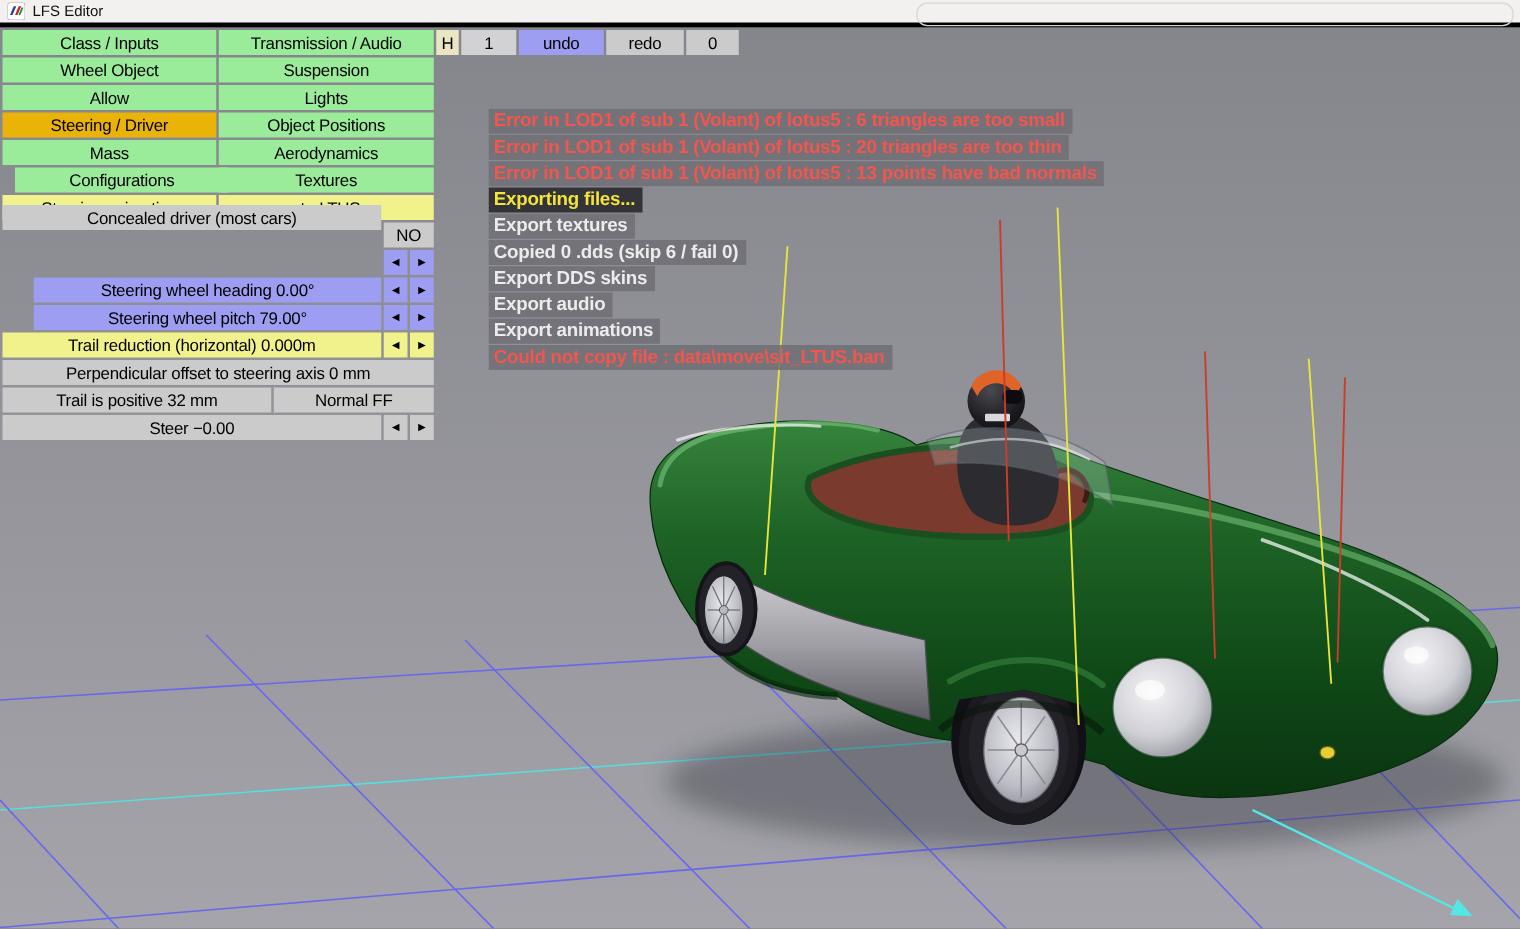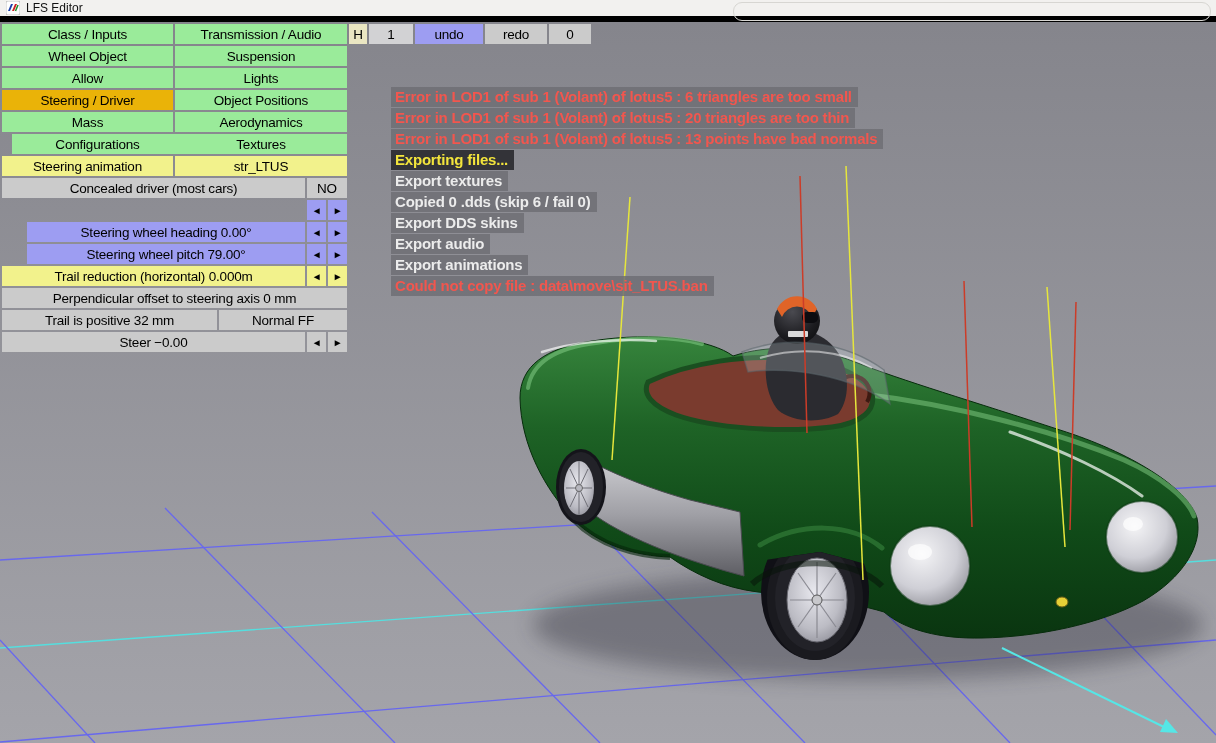--- a/index.html
+++ b/index.html
@@ -1,18 +1,18 @@
 <!DOCTYPE html>
 <html><head>
 <meta charset="utf-8">
 <style>
   html,body{margin:0;padding:0;background:#6f6f74;}
   #app{position:relative;width:1216px;height:743px;overflow:hidden;font-family:"Liberation Sans",sans-serif;background:#8a8a90;}
   
-  .titlebar{position:absolute;left:0;top:0;width:1216px;height:22px;background:#f2f1ef;border-bottom:6px solid #000000;box-sizing:border-box;display:flex;align-items:center;gap:6px;padding-left:6px;z-index:6;font-size:12px;color:#111;}
+  .titlebar{position:absolute;left:0;top:0;width:1216px;height:22px;background:#f2f1ef;border-bottom:4px solid #000000;box-sizing:border-box;display:flex;align-items:center;gap:6px;padding-left:6px;z-index:6;font-size:12px;color:#111;}
   .ghost-outline{position:absolute;left:733px;top:2px;width:476px;height:17px;border:1px solid #d7d6d2;border-radius:9px;z-index:7;}
   
   .btn{position:absolute;height:20px;display:flex;align-items:center;justify-content:center;font-size:13.5px;letter-spacing:-0.2px;color:#000;white-space:nowrap;cursor:default;user-select:none;z-index:4;}
   .g{background:#9aeb9a}
   .sel{background:#eab308}
   .yl{background:#f2f28c}
   .pu{background:#9d9df2}
   .gy{background:#cbcbcb}
   .lg{background:#d2d2d4}
   .cream{background:#eae6c2}
@@ -216,21 +216,21 @@
   <div class="btn sel" style="left:2px;top:90px;width:171px">Steering / Driver</div>
   <div class="btn g" style="left:175px;top:90px;width:172px">Object Positions</div>
   <div class="btn g" style="left:2px;top:112px;width:171px">Mass</div>
   <div class="btn g" style="left:175px;top:112px;width:172px">Aerodynamics</div>
   <div class="btn g" style="left:12px;top:134px;width:171px">Configurations</div>
   <div class="btn g" style="left:175px;top:134px;width:172px">Textures</div>
 
   <div class="btn yl" style="left:2px;top:156px;width:171px">Steering animation</div>
   <div class="btn yl" style="left:175px;top:156px;width:172px">str_LTUS</div>
 
-  <div class="btn gy" style="left:2px;top:178px;width:303px">Concealed driver (most cars)</div>
+  <div class="btn gy" style="left:2px;top:164px;width:303px">Concealed driver (most cars)</div>
   <div class="btn gy" style="left:307px;top:178px;width:40px">NO</div>
 
   <div class="btn pu arrow" style="left:307px;top:200px">◄</div>
   <div class="btn pu arrow" style="left:328px;top:200px">►</div>
 
   <div class="btn pu" style="left:27px;top:222px;width:278px">Steering wheel heading 0.00°</div>
   <div class="btn pu arrow" style="left:307px;top:222px">◄</div>
   <div class="btn pu arrow" style="left:328px;top:222px">►</div>
 
   <div class="btn pu" style="left:27px;top:244px;width:278px">Steering wheel pitch 79.00°</div>

